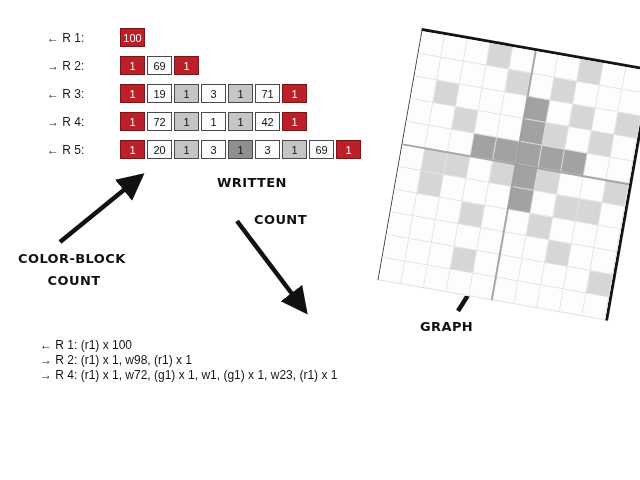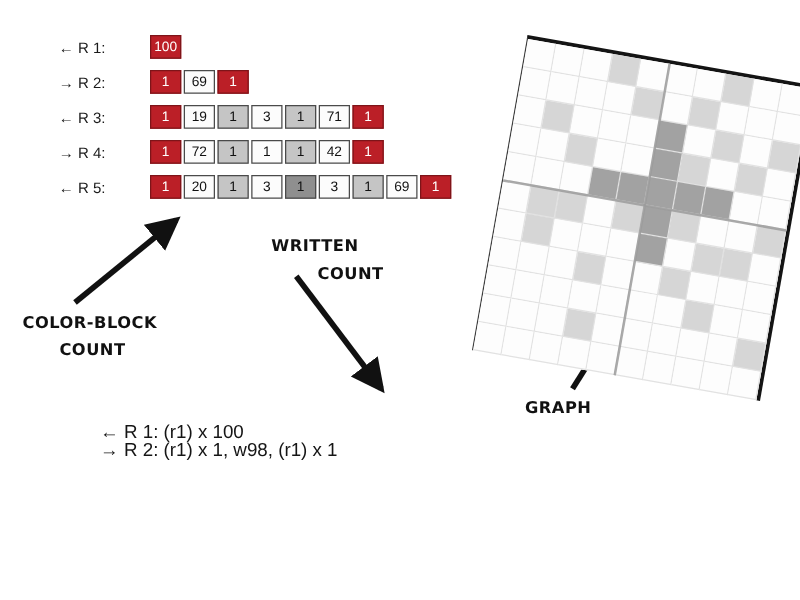--- a/index.html
+++ b/index.html
@@ -23,25 +23,25 @@
   .cblock.c-w{background:#fcfcfc;}
   .cblock.c-g1{background:#c5c5c5;}
   .cblock.c-g2{background:#8f8f8f;}
   
   .anno{
     position:absolute;font-family:"DejaVu Sans",sans-serif;font-weight:700;
     font-size:13px;letter-spacing:.4px;color:#111;white-space:nowrap;
   }
   #anno-cbc1{left:18px;top:251px;width:112px;}
   #anno-cbc2{left:18px;top:273px;width:112px;text-align:center;}
-  #anno-wc1{left:217px;top:190px;}
+  #anno-wc1{left:217px;top:175px;}
   #anno-wc2{left:254px;top:212px;}
   #anno-graph{left:420px;top:319px;}
   
-  #written-list{position:absolute;left:40px;top:338px;font-size:15px;color:#151515;margin-left:40px;}
+  #written-list{position:absolute;left:40px;top:338px;font-size:12px;color:#151515;}
   .written-line{height:15px;line-height:15px;white-space:nowrap;}
   
   #arrows{position:absolute;left:0;top:0;pointer-events:none;}
   
   #grid-wrap{
     position:absolute;left:422px;top:28px;width:230px;height:253px;
     transform:rotate(10deg);transform-origin:0 0;
     border-top:3px solid #141414;border-right:3px solid #141414;border-left:1px solid #3d3d3d;
     background:#fdfdfd;
   }
@@ -111,20 +111,21 @@
 
   <div class="anno" id="anno-cbc1">COLOR-BLOCK</div>
   <div class="anno" id="anno-cbc2">COUNT</div>
   <div class="anno" id="anno-wc1">WRITTEN</div>
   <div class="anno" id="anno-wc2">COUNT</div>
   <div class="anno" id="anno-graph">GRAPH</div>
 
   <div id="written-list">
       <div class="written-line">← R 1: (r1) x 100</div>
       <div class="written-line">→ R 2: (r1) x 1, w98, (r1) x 1</div>
+      <div class="written-line">→ R 4: (r1) x 1, w72, (g1) x 1, w1, (g1) x 1, w23, (r1) x 1</div>
     </div>
 
   <svg id="arrows" width="640" height="480">
     <defs>
       <marker id="ah" markerWidth="7" markerHeight="7" refX="5" refY="3" orient="auto" markerUnits="strokeWidth">
         <path d="M0,0 L6,3 L0,6 Z" fill="#111"></path>
       </marker>
     </defs>
     <line x1="60" y1="242" x2="141" y2="176" stroke="#111" stroke-width="4.5" marker-end="url(#ah)"></line>
     <line x1="237" y1="221" x2="305" y2="311" stroke="#111" stroke-width="4.5" marker-end="url(#ah)"></line>

